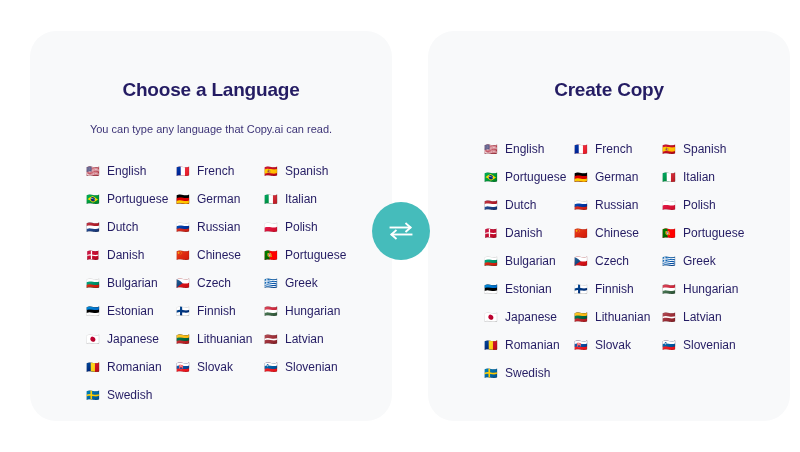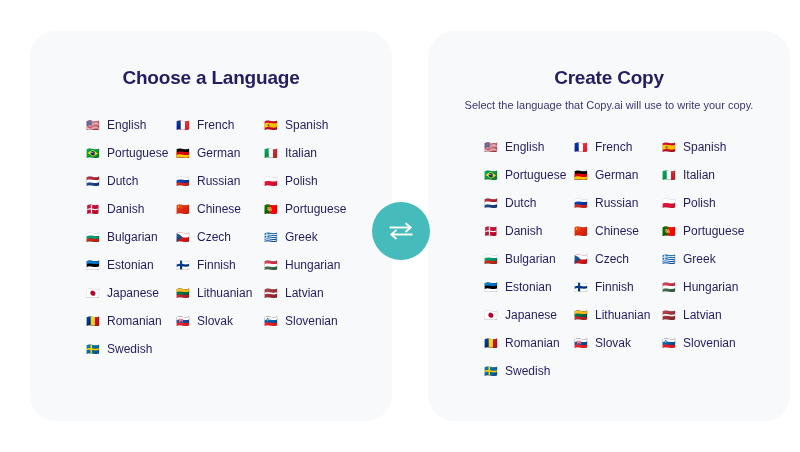--- a/index.html
+++ b/index.html
@@ -30,21 +30,21 @@
     height: 390px;
     background: #F8F9FA;
     border-radius: 26px;
     box-sizing: border-box;
     padding: 0;
   }
   .card-left  { left: 30px; }
   .card-right { left: 428px; }
 
   .card-title {
-    margin: 0;
+    margin: 12px;
     padding-top: 36px;
     text-align: center;
     font-size: 19px;
     font-weight: bold;
     letter-spacing: -0.2px;
     color: #241C63;
   }
 
   .card-subtitle {
     margin: 0;
@@ -107,20 +107,21 @@
   }
   .swap-button svg { display: block; }
 </style>
 </head>
 <body>
 
 <div class="stage">
 
   <section class="card card-left">
     <h2 class="card-title">Choose a Language</h2>
+    <p class="card-subtitle">You can type any language that Copy.ai can read.</p>
     <div class="lang-grid">
         <div class="lang-col lang-col-1">
           <div class="lang-item">
             <span class="flag">🇺🇸</span>
             <span class="lang-label">English</span>
           </div>
           <div class="lang-item">
             <span class="flag">🇧🇷</span>
             <span class="lang-label">Portuguese</span>
           </div>
@@ -232,21 +233,20 @@
           <path d="M18.2 2.6 L22.6 6.5 L18.2 10.4"></path>
           <path d="M23.5 13.5 H3.8"></path>
           <path d="M7.8 9.6 L3.4 13.5 L7.8 17.4"></path>
         </g>
       </svg>
     </span>
   </button>
 
   <section class="card card-right">
     <h2 class="card-title">Create Copy</h2>
-    <p class="card-subtitle">Select the language that Copy.ai will use to write your copy.</p>
     <div class="lang-grid">
         <div class="lang-col lang-col-1">
           <div class="lang-item">
             <span class="flag">🇺🇸</span>
             <span class="lang-label">English</span>
           </div>
           <div class="lang-item">
             <span class="flag">🇧🇷</span>
             <span class="lang-label">Portuguese</span>
           </div>

